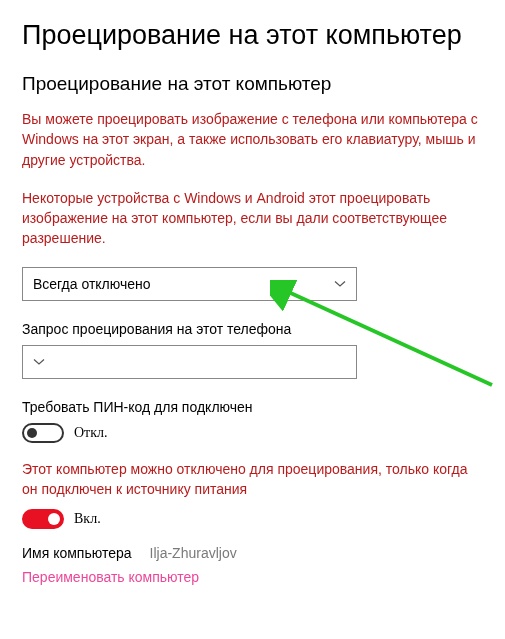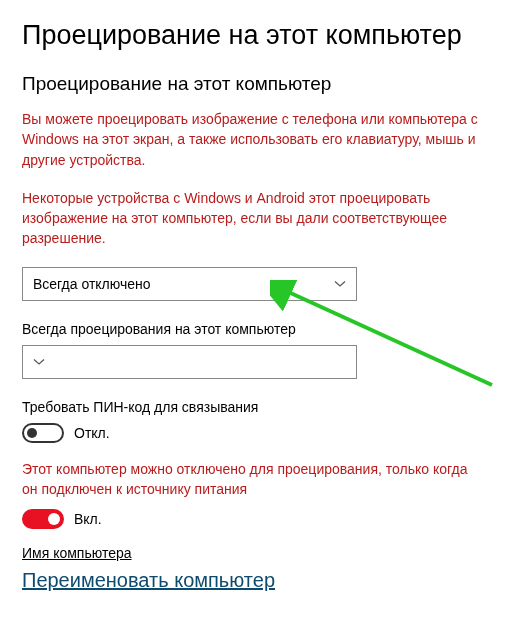--- a/index.html
+++ b/index.html
@@ -49,20 +49,21 @@
       color: #000;
       margin-bottom: 20px;
       cursor: pointer;
     }
     .chevron svg { display: block; }
     .toggle-row {
       display: flex;
       align-items: center;
       gap: 10px;
       margin-bottom: 16px;
+      font-family: Liberation Serif, serif;
     }
     .toggle {
       width: 42px;
       height: 20px;
       border-radius: 10px;
       position: relative;
       cursor: pointer;
     }
     .toggle.off {
       border: 2px solid #333;
@@ -89,28 +90,26 @@
     .toggle-label {
       font-size: 14px;
       color: #000;
     }
     .name-row {
       display: flex;
       gap: 18px;
       font-size: 14px;
       margin-top: 4px;
       margin-bottom: 8px;
-      text-decoration: underline;
     }
     .name-value { color: #7a7a7a; }
     .link {
-      font-size: 20px;
-      color: #0c4a6e;
+      font-size: 14px;
+      color: #ec4899;
       cursor: pointer;
-      text-decoration: underline;
     }
     .arrow {
       position: absolute;
       left: 270px;
       top: 280px;
       pointer-events: none;
     }
   </style>
 </head>
 <body>
@@ -125,48 +124,49 @@
 
 <div class="select">
   <span>Всегда отключено</span>
   <span class="chevron">
     <svg width="12" height="8" viewBox="0 0 12 8">
         <path d="M1 1.5 L6 6 L11 1.5" stroke="#555" stroke-width="1.2" fill="none"></path>
       </svg>
   </span>
 </div>
 
-<p class="label">Всегда проецирования на этот компьютер</p>
+<p class="label">Запрос проецирования на этот телефона</p>
 
 <div class="select">
   <span class="chevron">
     <svg width="12" height="8" viewBox="0 0 12 8">
         <path d="M1 1.5 L6 6 L11 1.5" stroke="#555" stroke-width="1.2" fill="none"></path>
       </svg>
   </span>
 </div>
 
-<p class="label">Требовать ПИН-код для связывания</p>
+<p class="label">Требовать ПИН-код для подключен</p>
 <div class="toggle-row">
   <div class="toggle off">
       <div class="knob"></div>
     </div>
   <span class="toggle-label">Откл.</span>
 </div>
 
 <p class="desc" style="margin-bottom:10px">Этот компьютер можно отключено для проецирования, только когда он подключен к источнику питания</p>
 <div class="toggle-row">
   <div class="toggle on">
       <div class="knob"></div>
     </div>
   <span class="toggle-label">Вкл.</span>
 </div>
 
 <div class="name-row">
   <span>Имя компьютера</span>
+  <span class="name-value">Ilja-Zhuravljov</span>
 </div>
 
 <div class="link">Переименовать компьютер</div>
 
 <svg class="arrow" width="230" height="120" viewBox="0 0 230 120">
   <defs>
     <marker id="ah" markerWidth="12" markerHeight="12" refX="2" refY="5" orient="auto">
       <path d="M0,0 L10,5 L0,10 Z" fill="#27c627"></path>
     </marker>
   </defs>

